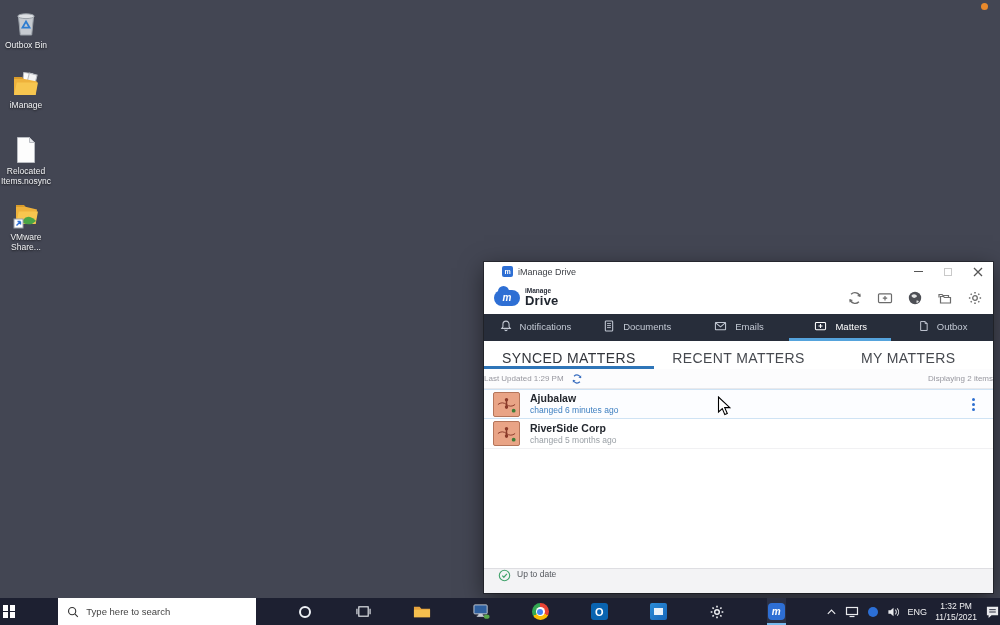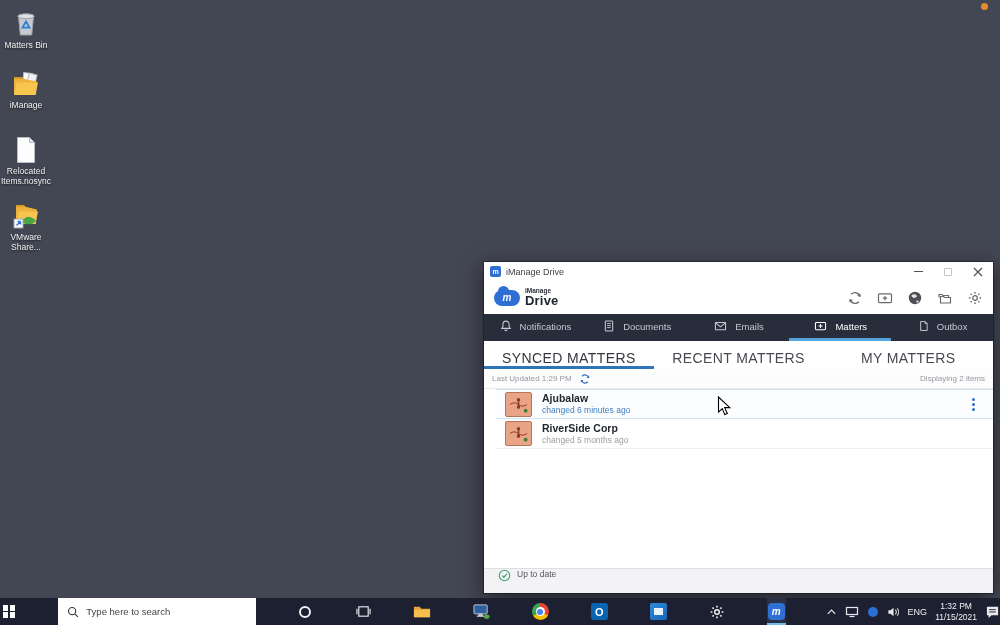--- a/index.html
+++ b/index.html
@@ -11,21 +11,21 @@
   .rec-dot { position:absolute; left:981px; top:3px; width:7px; height:7px; border-radius:50%; background:#e8892b; }
 
   
   .desk-icon { position:absolute; width:56px; left:-2px; display:flex; flex-direction:column; align-items:center; cursor:default; }
   .desk-icon .art { height:30px; display:flex; align-items:flex-end; justify-content:center; }
   .desk-icon .lbl { margin-top:3px; font-size:8.5px; color:#f2f3f5; text-align:center; line-height:1.15; text-shadow:0 1px 2px rgba(0,0,0,.7); width:54px; word-wrap:break-word; }
 
   
   #window { position:absolute; left:484px; top:262px; width:509px; height:331px; background:#fff; box-shadow:0 6px 22px rgba(0,0,0,.5); outline:1px solid rgba(0,0,0,.35); display:flex; flex-direction:column; }
 
-  .titlebar { height:19px; background:#fff; display:flex; align-items:center; padding-left:6px; flex:0 0 auto; }
+  .titlebar { height:19px; background:#fff; display:flex; align-items:center; padding-left:18px; flex:0 0 auto; }
   .titlebar .app-ico { width:11px; height:11px; background:#2e6fd4; border-radius:2px; color:#fff; font-size:7px; font-weight:bold; display:flex; align-items:center; justify-content:center; }
   .titlebar .t-title { font-size:9px; color:#3c3f45; margin-left:5px; flex:1; }
   .winbtn { width:30px; height:19px; display:flex; align-items:center; justify-content:center; }
   .winbtn .minbar { width:9px; height:1px; background:#555; }
   .winbtn .maxbox { width:8px; height:8px; border:1px solid #c9c9c9; }
 
   .header { height:33px; background:#fff; position:relative; display:flex; align-items:center; padding:0 10px; flex:0 0 auto; }
   .logo { display:flex; align-items:center; gap:5px; }
   .cloud { position:relative; width:26px; height:16px; background:#2e6fd4; border-radius:8px; display:flex; align-items:center; justify-content:center; }
   .cloud::before { content:""; position:absolute; left:4px; top:-4px; width:11px; height:11px; border-radius:50%; background:#2e6fd4; }
@@ -38,25 +38,25 @@
 
   .tabbar { height:27px; background:#272d3a; display:flex; flex:0 0 auto; }
   .tab { flex:1; display:flex; align-items:center; justify-content:center; gap:7px; color:#c3c9d4; font-size:9.5px; border-bottom:3px solid transparent; }
   .tab.active { color:#fff; border-bottom-color:#55a3dc; }
   .tab svg { flex:0 0 auto; }
 
   .subtabs { height:28px; display:flex; background:#fff; flex:0 0 auto; }
   .subtab { flex:1; display:flex; align-items:flex-end; justify-content:center; font-size:14px; letter-spacing:.4px; color:#46494f; border-bottom:3px solid transparent; }
   .subtab.active { border-bottom-color:#2e75b8; color:#33363c; }
 
-  .list-header { height:20px; background:#fcfcfd; border-bottom:1px solid #e9e9ec; display:flex; align-items:center; padding:0 8px; gap:7px; font-size:8px; color:#97979f; flex:0 0 auto; }
+  .list-header { height:20px; background:#fcfcfd; border-bottom:1px solid #e9e9ec; display:flex; align-items:center; padding:0 0; gap:7px; font-size:8px; color:#97979f; flex:0 0 auto; }
   .list-header .disp { margin-left:auto; }
 
   .list { flex:1; background:#fff; overflow:hidden; }
-  .mrow { height:30px; display:flex; align-items:center; padding-left:9px; border-bottom:1px solid #f1f1f3;margin-left:12px; }
+  .mrow { height:30px; display:flex; align-items:center; padding-left:9px; border-bottom:1px solid #f1f1f3; }
   .mrow.hover { background:#fcfdff; border-top:1px solid #cfe3f4; border-bottom:1px solid #cfe3f4; }
   .m-ico { width:27px; height:25px; background:#e9a486; border:1px solid #b5755a; border-radius:2px; margin-right:10px; display:flex; align-items:center; justify-content:center; flex:0 0 auto; }
   .m-texts { line-height:1.25; }
   .m-name { font-size:10.5px; font-weight:600; color:#23272e; }
   .m-changed { font-size:8.5px; color:#9aa0a6; }
   .mrow.recent .m-changed { color:#3d7fc0; }
   .kebab { margin-left:auto; margin-right:15px; display:flex; flex-direction:column; gap:2px; padding:3px; }
   .kebab i { width:3px; height:3px; border-radius:50%; background:#2e6fd0; }
 
   .w-footer { height:25px; background:#f3f3f5; border-top:1px solid #dedee2; display:flex; align-items:flex-start; gap:6px; padding-left:14px; font-size:8.5px; color:#55585e; flex:0 0 auto; }
@@ -92,21 +92,21 @@
 <div class="rec-dot"></div>
 
 <div class="desk-icon" style="top:8px;">
   <div class="art">
     <svg width="26" height="28" viewBox="0 0 26 28">
       <path d="M5.5 7 L7.3 25 L18.7 25 L20.5 7 Z" fill="#c6cad0" stroke="#9aa0a8" stroke-width="1"></path>
       <ellipse cx="13" cy="6.2" rx="8.2" ry="2.4" fill="#dde0e4" stroke="#9aa0a8" stroke-width="1"></ellipse>
       <path d="M13 11.5 l3.6 6.2 h-7.2 Z" fill="none" stroke="#2e7dd1" stroke-width="1.7"></path>
     </svg>
   </div>
-  <div class="lbl">Matters Bin</div>
+  <div class="lbl">Outbox Bin</div>
 </div>
 
 <div class="desk-icon" style="top:68px;">
   <div class="art">
     <svg width="30" height="28" viewBox="0 0 30 28">
       <rect x="12" y="3" width="9" height="12" fill="#fbfbfb" stroke="#b9bcc2" transform="rotate(7 16 9)"></rect>
       <rect x="17" y="4" width="8" height="11" fill="#f2f2f3" stroke="#b9bcc2" transform="rotate(14 21 9)"></rect>
       <path d="M3 7 h8 l2.4 2.6 h0 v0 L3 9.6 Z" fill="#d99c2b"></path>
       <path d="M3 9 L13.5 9 L26 11.5 L24.5 25 L3 25 Z" fill="#eeb23c"></path>
       <path d="M3 25 L5.8 12.5 L27 12.5 L24.6 25 Z" fill="#f7c64f"></path>

